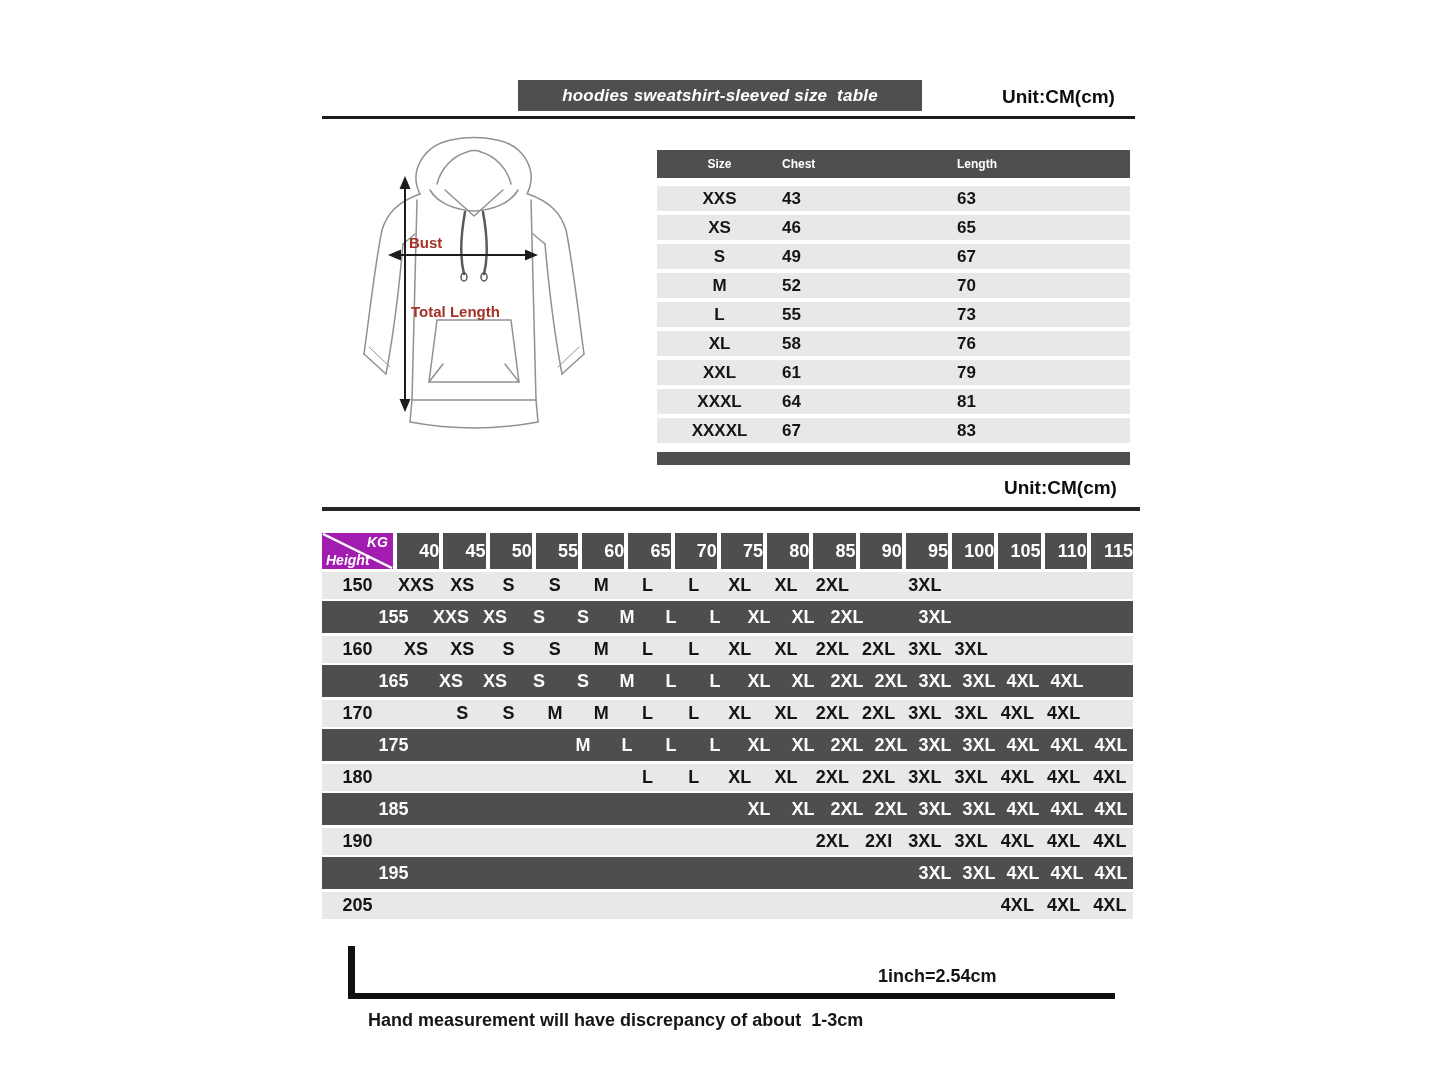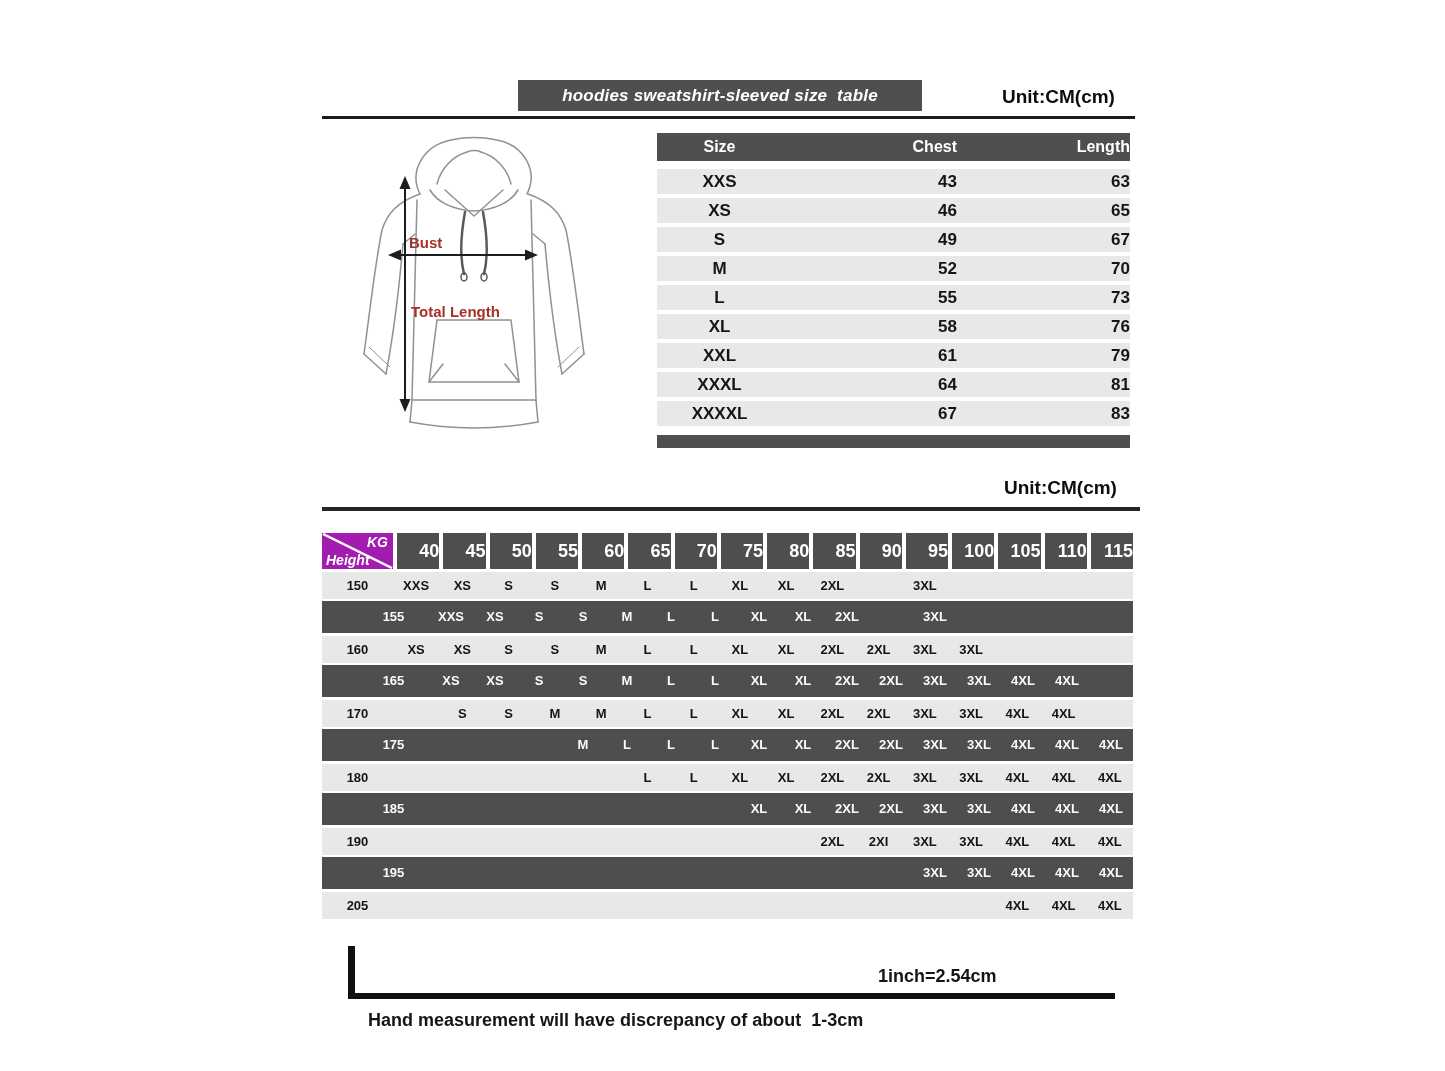--- a/index.html
+++ b/index.html
@@ -16,37 +16,37 @@
   .unit{font-size:19px;color:#0d0d0d;white-space:pre;}
   .unit1{left:1002px;top:86px;}
   .unit2{left:1004px;top:477px;}
   .rule1{left:322px;top:116px;width:813px;height:3px;background:#1b1b1b;}
   .rule2{left:322px;top:507px;width:818px;height:4px;background:#262626;}
   
   .hoodie{left:333px;top:128px;}
   svg{font-family:inherit;}
   
   .t1{left:657px;top:133px;width:473px;}
-  .t1-header{display:flex;height:28px;background:#504f4f;color:#ffffff;font-size:16px;align-items:center;}
+  .t1-header{display:flex;height:28px;background:#504f4f;color:#ffffff;font-size:12px;align-items:center;margin-top:17px;}
   .t1-body{margin-top:6px;}
   .t1-row{display:flex;height:29px;background:#e8e8e6;border-top:2px solid #ffffff;
           border-bottom:2px solid #ffffff;box-sizing:border-box;align-items:center;font-size:17px;}
   .t1-c0{width:125px;text-align:center;}
-  .t1-c1{width:175px;text-align:right;}
-  .t1-c2{width:173px;text-align:right;}
+  .t1-c1{width:175px;text-align:left;}
+  .t1-c2{width:173px;text-align:left;}
   .t1-footer{height:13px;background:#504f4f;margin-top:7px;}
   
   .m{left:322px;top:533px;width:811px;}
   .m-header{display:flex;gap:4px;height:36px;}
   .m-corner{width:71px;flex:none;background:#a21caf;position:relative;font-style:italic;}
   .m-corner .kg{position:absolute;top:1px;right:5px;color:#fff;font-size:14px;}
   .m-corner .ht{position:absolute;bottom:1px;left:4px;color:#fff;font-size:14px;}
   .m-corner svg{position:absolute;left:0;top:0;}
   .m-hcell{flex:1;background:#4f4e4e;color:#ffffff;font-size:18px;text-align:right;line-height:36px;}
-  .m-row{display:flex;height:32px;font-size:13px;}
+  .m-row{display:flex;height:32px;font-size:18px;}
   .m-row .m-label{width:71px;flex:none;text-align:center;}
   .m-cell{flex:1;text-align:center;overflow:visible;white-space:nowrap;}
   .m-row.light{background:#e8e8e6;color:#151515;border-top:3px solid #ffffff;
                border-bottom:2px solid #ffffff;box-sizing:border-box;line-height:27px;}
   .m-row.dark{background:#4f4e4e;color:#fafafa;line-height:32px;padding-left:36px;}
   
   .f-vbar{left:348px;top:946px;width:7px;height:53px;background:#101010;}
   .f-note{left:368px;top:962px;font-size:18px;white-space:pre;margin-top:48px;}
   .f-conv{left:878px;top:966px;font-size:18px;white-space:pre;}
   .f-line{left:348px;top:993px;width:767px;height:6px;background:#101010;}

